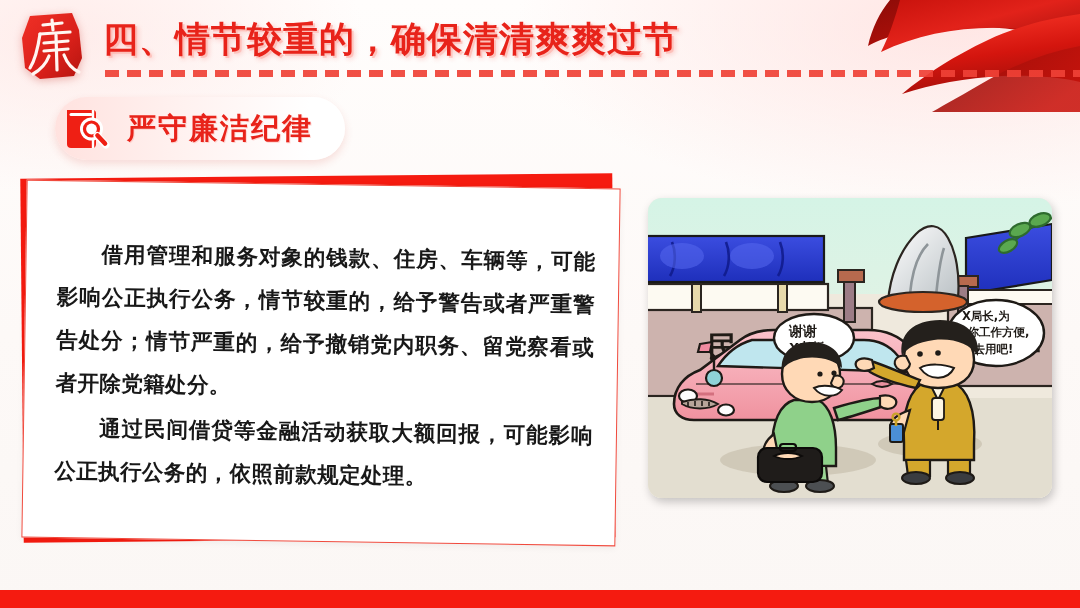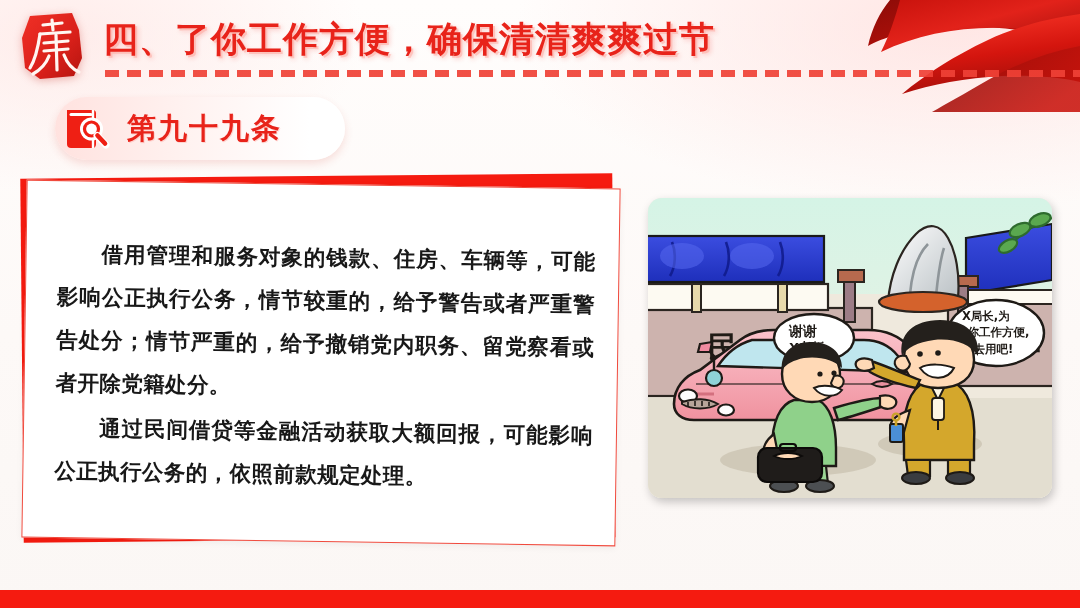--- a/index.html
+++ b/index.html
@@ -157,37 +157,37 @@
         <line x1="24" y1="26" x2="54" y2="24"></line>
         <line x1="28" y1="35" x2="52" y2="33"></line>
         <line x1="28" y1="43" x2="52" y2="41"></line>
         <line x1="40" y1="27" x2="41" y2="62"></line>
         <path d="M33,48 C30,56 24,62 17,66"></path>
         <path d="M48,47 C51,55 56,61 63,64"></path>
       </g>
     </svg>
   </div>
 
-  <div class="title">四、了你工作方便，确保清清爽爽过节</div>
+  <div class="title">四、情节较重的，确保清清爽爽过节</div>
   <div class="dashline"></div>
 
   <div class="pill">
     <span class="pill-icon">
       <svg width="50" height="48" viewBox="0 0 50 48">
         <path d="M4,5 L30,5 C32,5 33,6.5 33,8.5 L33,39 C33,41 32,43 30,43 L8,43 C5.5,43 4,41.5 4,39 Z" fill="#ef1f14"></path>
         <path d="M8,9.5 L28,9.5" stroke="#ffffff" stroke-width="3" stroke-linecap="round" fill="none"></path>
         <path d="M30,5 L30,43" stroke="#ffffff" stroke-width="2.4" fill="none"></path>
         <circle cx="28.5" cy="24" r="11.5" fill="#ffffff"></circle>
         <circle cx="28.5" cy="24" r="8.6" fill="#ef1f14"></circle>
         <circle cx="28.5" cy="24" r="5.4" fill="#ffffff"></circle>
         <path d="M34,30.5 L43,40" stroke="#ffffff" stroke-width="7" stroke-linecap="round" fill="none"></path>
         <path d="M34.5,30.5 L42,38.5" stroke="#ef1f14" stroke-width="4.6" stroke-linecap="round" fill="none"></path>
       </svg>
     </span>
-    <span class="pill-text">第九十九条</span>
+    <span class="pill-text">严守廉洁纪律</span>
   </div>
 
   <div class="card-shadow"></div>
   <div class="card"></div>
   <div class="card-body">
     <p class="para">借用管理和服务对象的钱款、住房、车辆等，可能影响公正执行公务，情节较重的，给予警告或者严重警告处分；情节严重的，给予撤销党内职务、留党察看或者开除党籍处分。</p>
     <p class="para">通过民间借贷等金融活动获取大额回报，可能影响公正执行公务的，依照前款规定处理。</p>
   </div>
 
   <div class="illus">

